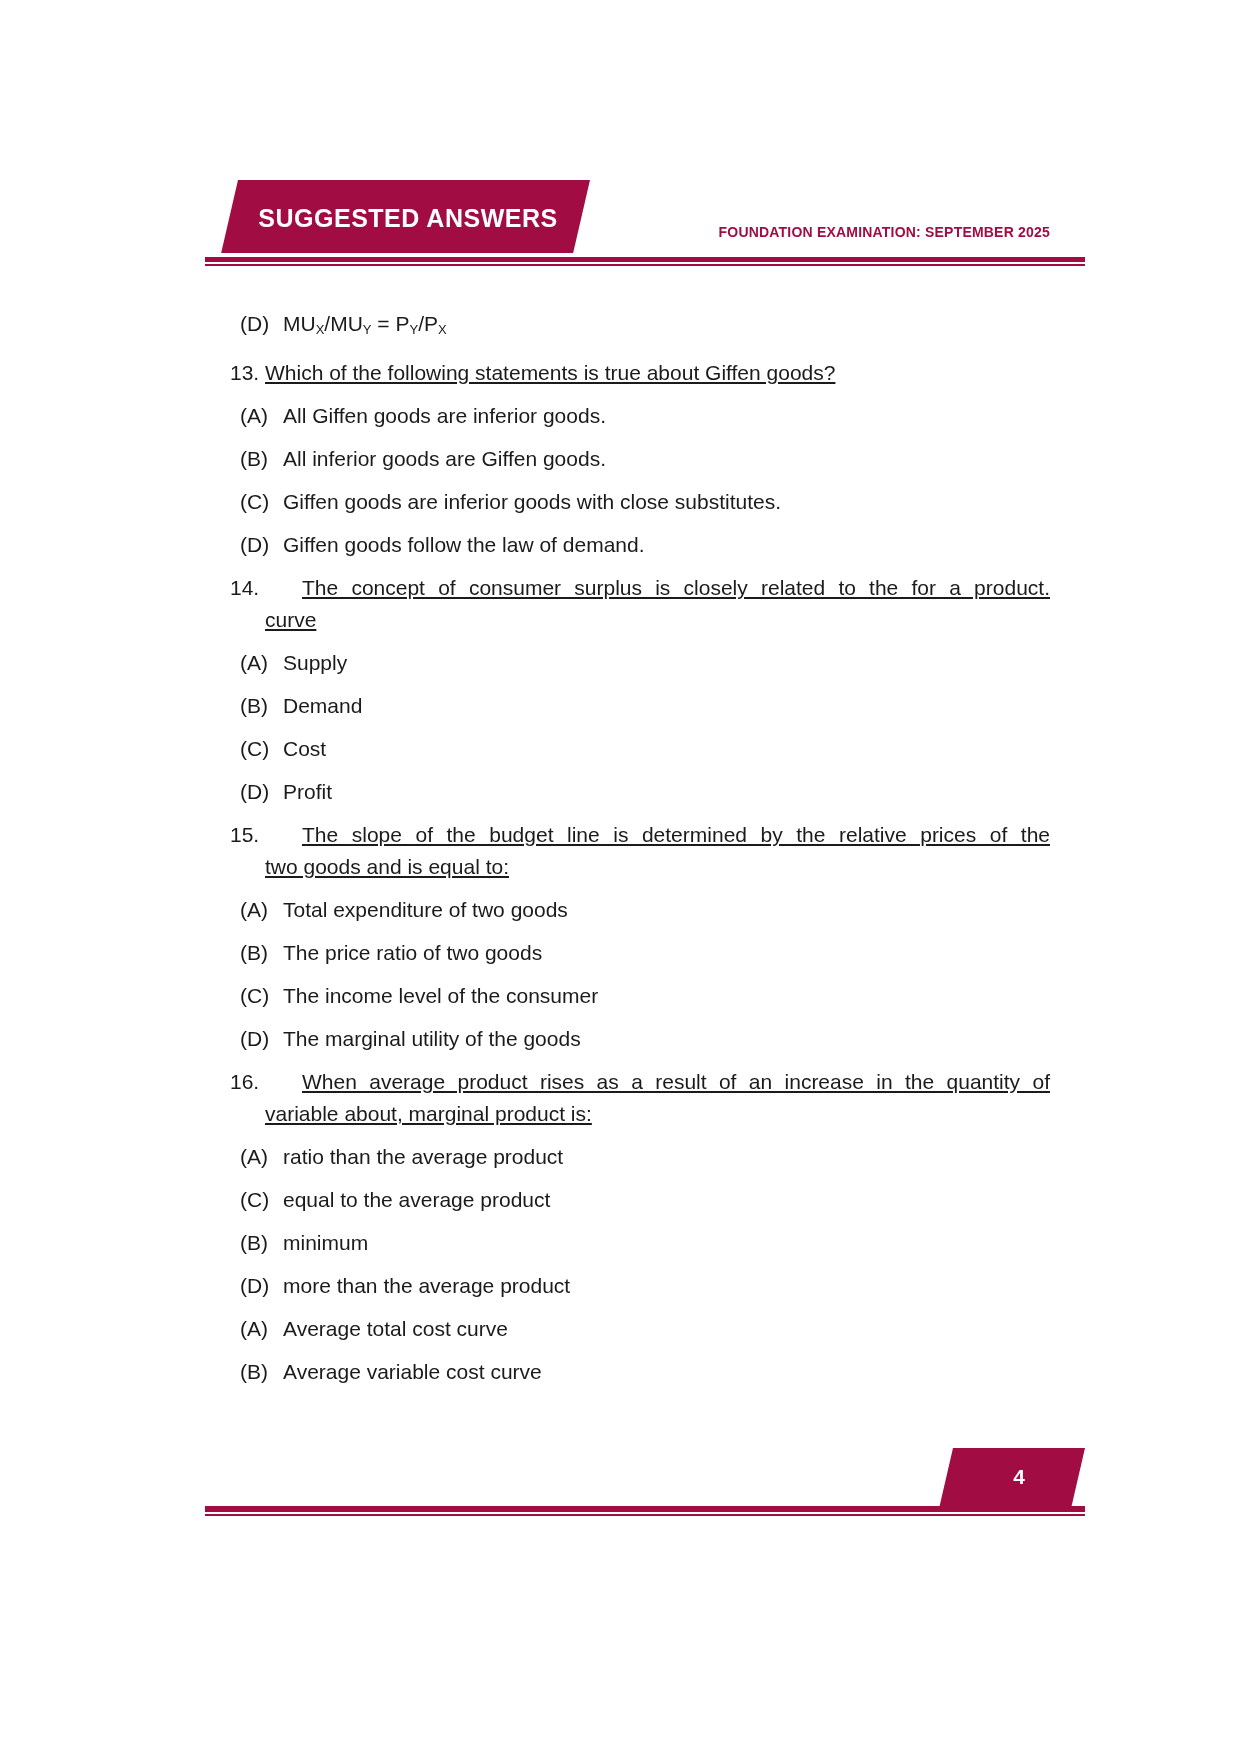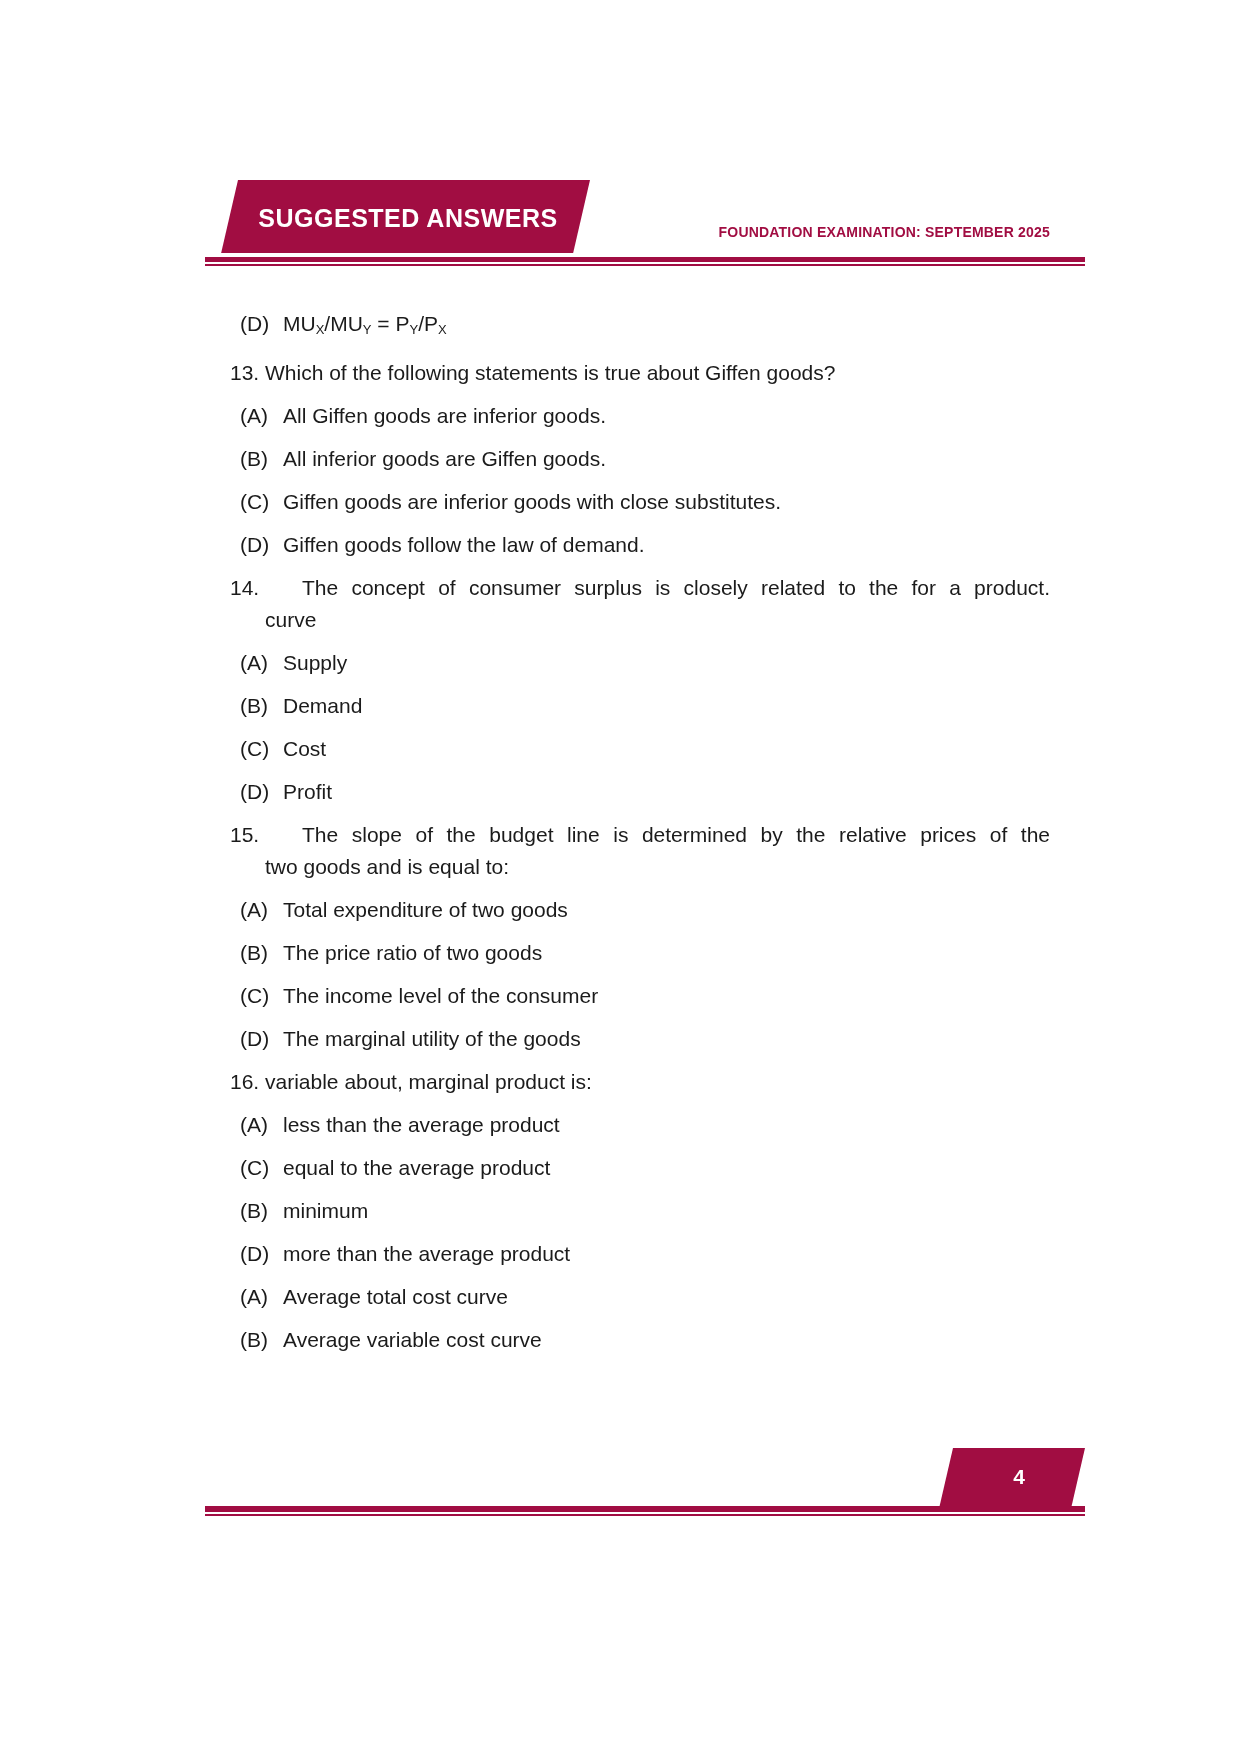--- a/index.html
+++ b/index.html
@@ -53,21 +53,21 @@
     position: absolute;
     left: 205px; top: 308px;
     width: 845px;
     font-size: 21px;
     line-height: 32px;
   }
   .row { margin-bottom: 11px; }
   .q { display: flex; }
   .qnum { width: 35px; flex: 0 0 35px; margin-left: 25px; }
   .qtext { flex: 1 1 auto; }
-  .line { display: block; }
+  .line { display: block; text-decoration: underline; }
   .justify-full { text-align: justify; text-align-last: justify; margin-left: 37px; }
   .opt { display: flex; padding-left: 35px; }
   .opt-label { width: 43px; flex: 0 0 43px; }
   .opt-text { flex: 1 1 auto; }
   .sb { font-size: 13px; vertical-align: -3px; }
 
   
   .page-badge {
     position: absolute;
     left: 953px; top: 1448px;
@@ -174,26 +174,27 @@
       <div class="opt-text">The income level of the consumer</div>
     </div>
     <div class="row opt">
       <div class="opt-label">(D)</div>
       <div class="opt-text">The marginal utility of the goods</div>
     </div>
 
     <div class="row q">
       <div class="qnum">16.</div>
       <div class="qtext">
+        <span class="line justify-full">When average product rises as a result of an increase in the quantity of</span>
         <span class="line">variable about, marginal product is:</span>
       </div>
     </div>
     <div class="row opt">
       <div class="opt-label">(A)</div>
-      <div class="opt-text">less than the average product</div>
+      <div class="opt-text">ratio than the average product</div>
     </div>
     <div class="row opt">
       <div class="opt-label">(C)</div>
       <div class="opt-text">equal to the average product</div>
     </div>
     <div class="row opt">
       <div class="opt-label">(B)</div>
       <div class="opt-text">minimum</div>
     </div>
     <div class="row opt">

